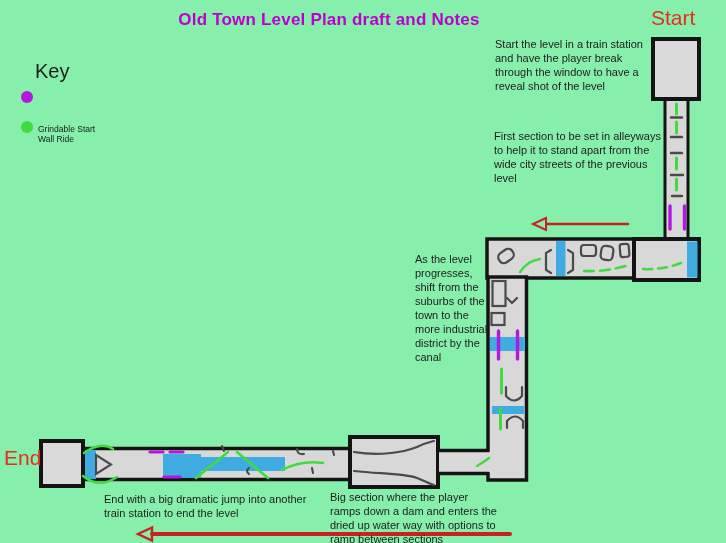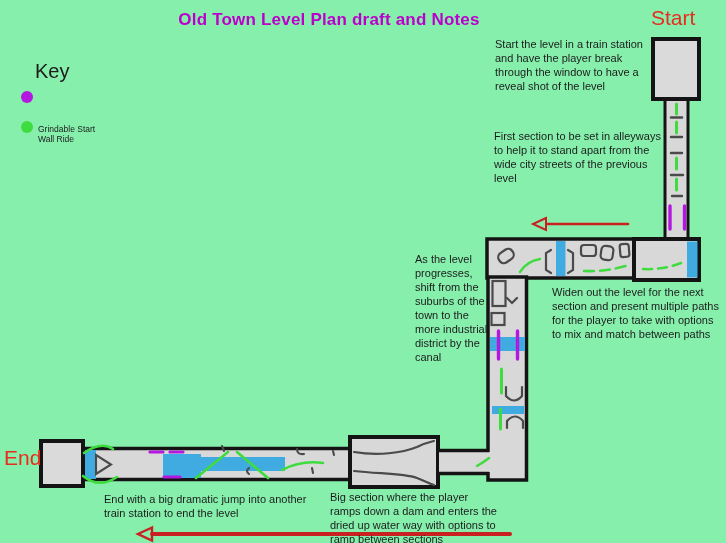--- a/index.html
+++ b/index.html
@@ -178,17 +178,16 @@
   <div class="legend-label" style="left:38px;top:94px;margin-top:40px;">Wall Ride</div>
 
   <div class="legend-dot" style="left: 21px; top: 121px; background: rgb(63, 220, 63);"></div>
   <div class="legend-label" style="left:38px;top:124px;">Grindable Start</div>
 
   <div class="marker-label" style="left:651px;top:6px;">Start</div>
   <div class="marker-label" style="left:4px;top:446px;">End</div>
 
   <div class="note" style="left:495px;top:38px;width:158px;">Start the level in a train station and have the player break through the window to have a reveal shot of the level</div>
   <div class="note" style="left:494px;top:130px;width:172px;">First section to be set in alleyways to help it to stand apart from the wide city streets of the previous level</div>
-  <div class="note" style="left:552px;top:286px;width:168px;">Widen out the level for the next section and present multiple paths for the player to take with options to mix and match between paths</div>
   <div class="note" style="left:415px;top:253px;width:78px;">As the level progresses, shift from the suburbs of the town to the more industrial district by the canal</div>
   <div class="note" style="left:72px;top:493px;width:208px;margin-left:32px;">End with a big dramatic jump into another train station to end the level</div>
   <div class="note" style="left:330px;top:491px;width:170px;">Big section where the player ramps down a dam and enters the dried up water way with options to ramp between sections</div>
 </div>
 
 </body></html>

